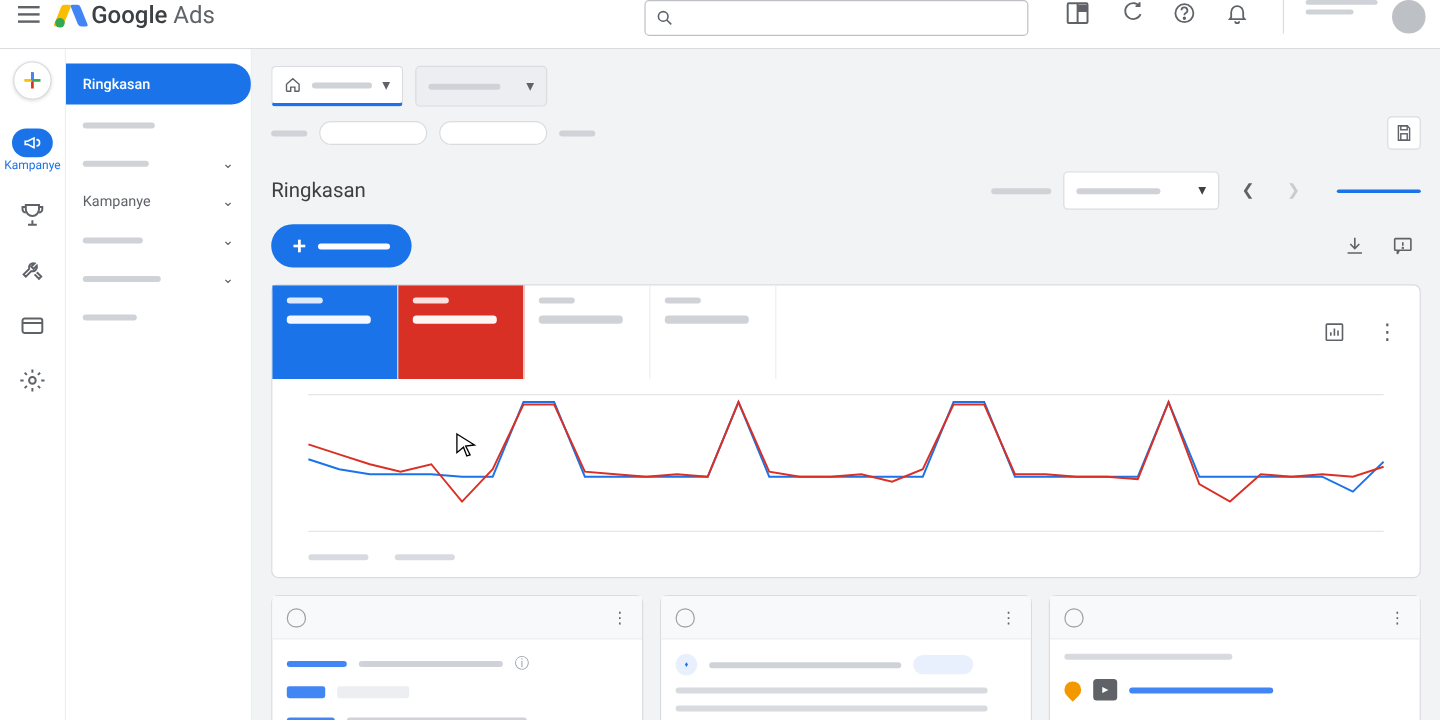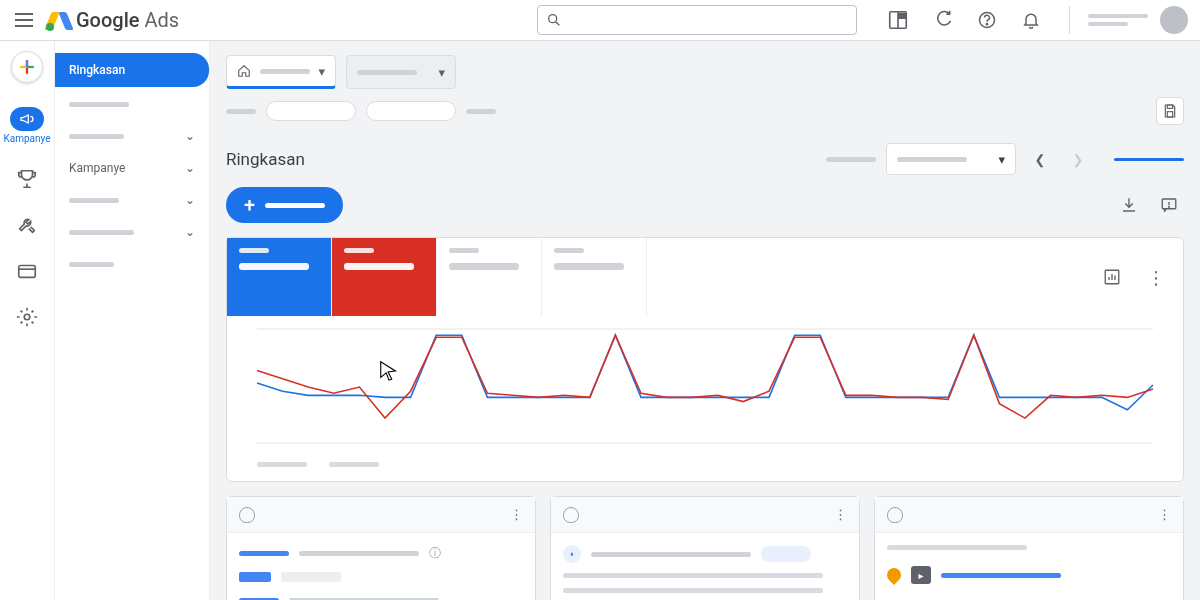--- a/index.html
+++ b/index.html
@@ -1,19 +1,19 @@
 <!DOCTYPE html>
 <html><head>
 <meta charset="utf-8">
 <style>
   * { box-sizing: border-box; margin:0; padding:0; font-family: Roboto, Arial, sans-serif; }
   body { width:1200px; height:600px; overflow:hidden; background:#fff; color:#3c4043; font-size:13px; }
 
   
-  .header { height:41px; border-bottom:1px solid #dadce0; display:flex; align-items:center; padding:0 12px; gap:12px;}
+  .header { height:41px; border-bottom:1px solid #dadce0; display:flex; align-items:flex-start; padding:0 12px; gap:12px;}
   .hamburger { width:24px; height:24px; display:flex; flex-direction:column; justify-content:center; gap:4px; cursor:pointer;}
   .hamburger span{ height:2px; background:#5f6368; width:18px; margin-left:3px;}
   .logo { display:flex; align-items:center; gap:6px; font-size:20px; color:#5f6368;}
   .logo .g-ads-icon { width:22px; height:22px; position:relative;}
   .logo .g-ads-icon::before{content:"";position:absolute;left:0;top:3px;width:8px;height:18px;background:#fbbc04;transform:skewX(-22deg);border-radius:2px;}
   .logo .g-ads-icon::after{content:"";position:absolute;right:0;top:3px;width:8px;height:18px;background:#4285f4;transform:skewX(22deg);border-radius:2px;}
   .logo .g-dot{position:absolute;bottom:0;left:-2px;width:8px;height:8px;border-radius:50%;background:#34a853;}
   .logo b{color:#3c4043;font-weight:500;}
   .search-box { margin-left:auto; margin-right:8px; width:320px; height:30px; border:1px solid #bdc1c6; border-radius:4px; display:flex; align-items:center; padding:0 8px; color:#80868b;}
   .search-box svg{width:16px;height:16px;stroke:#5f6368;}

